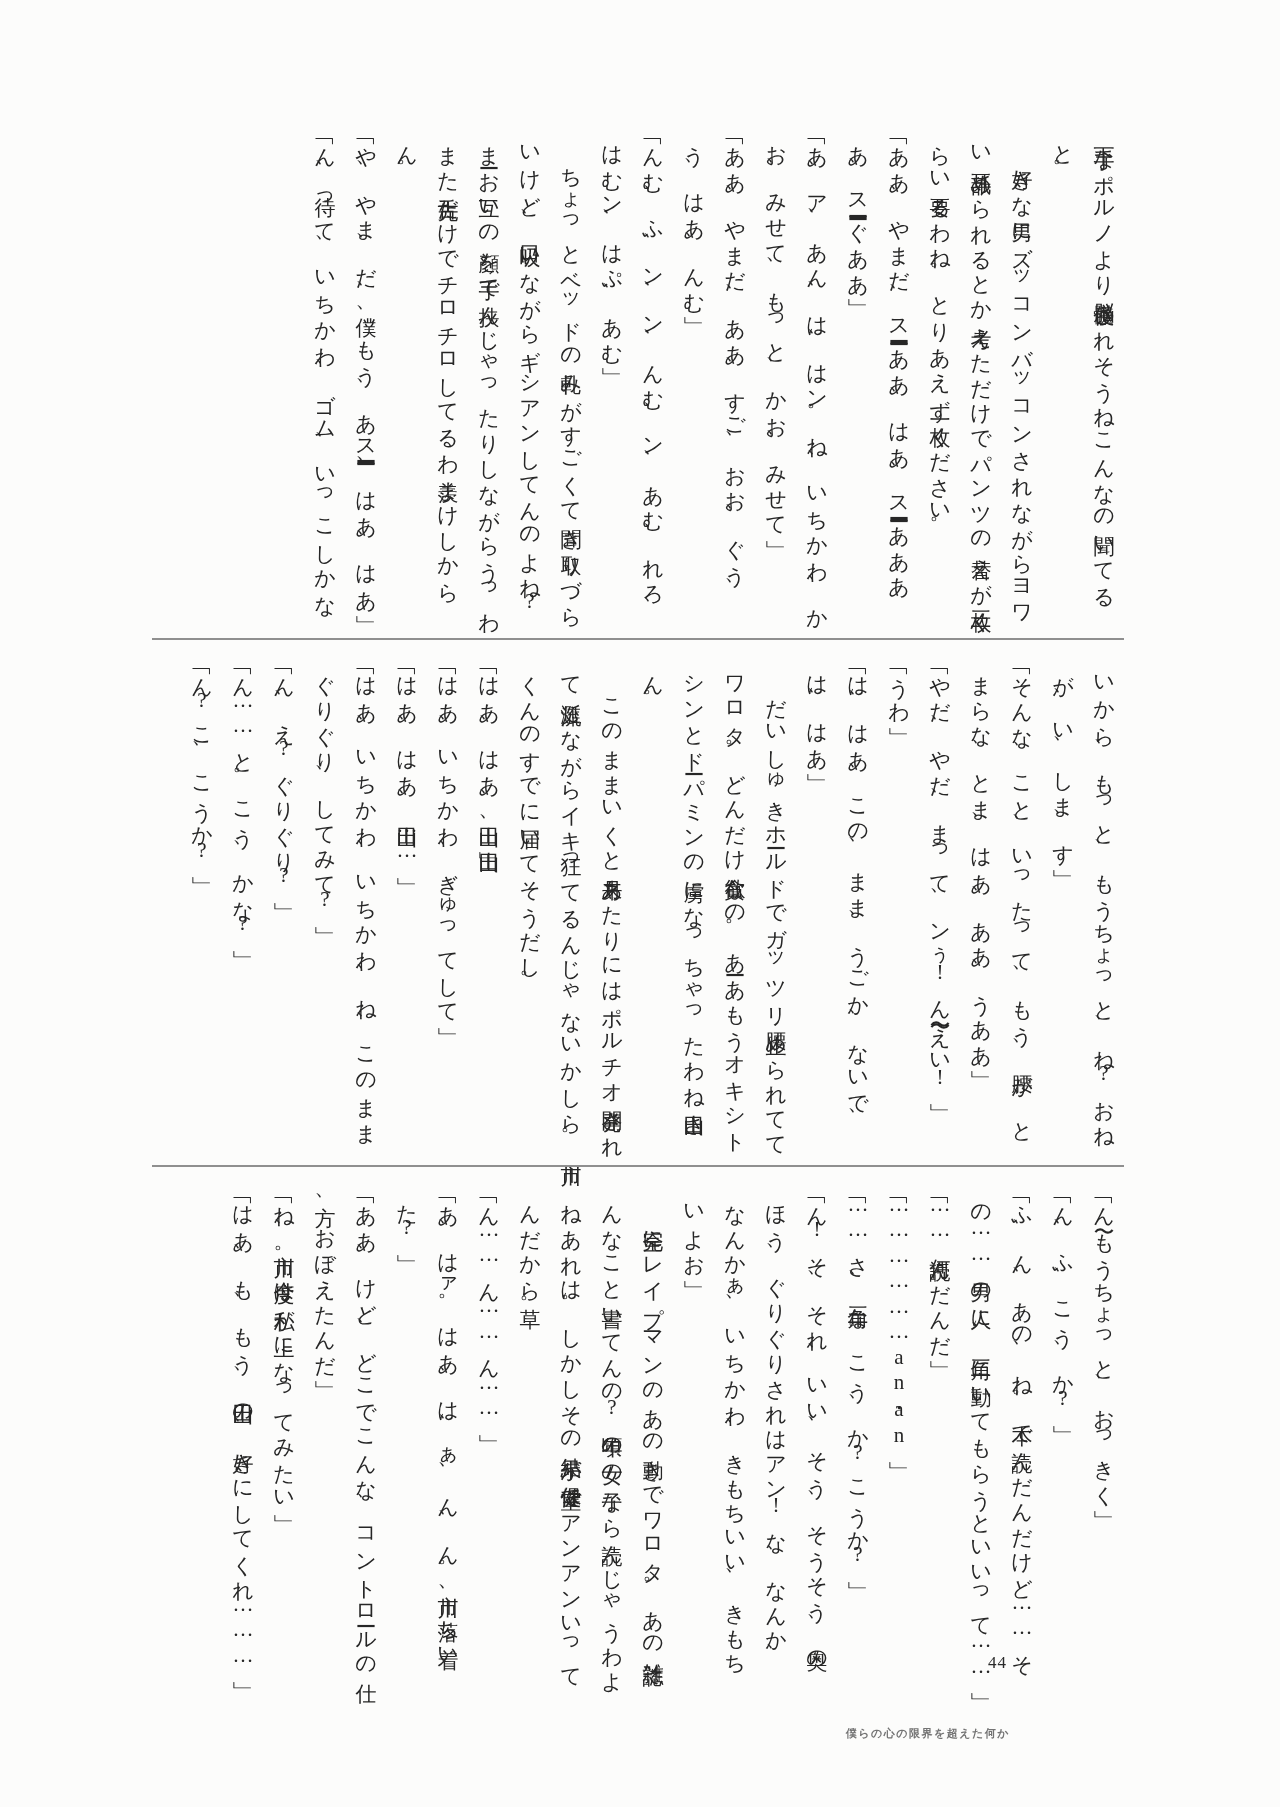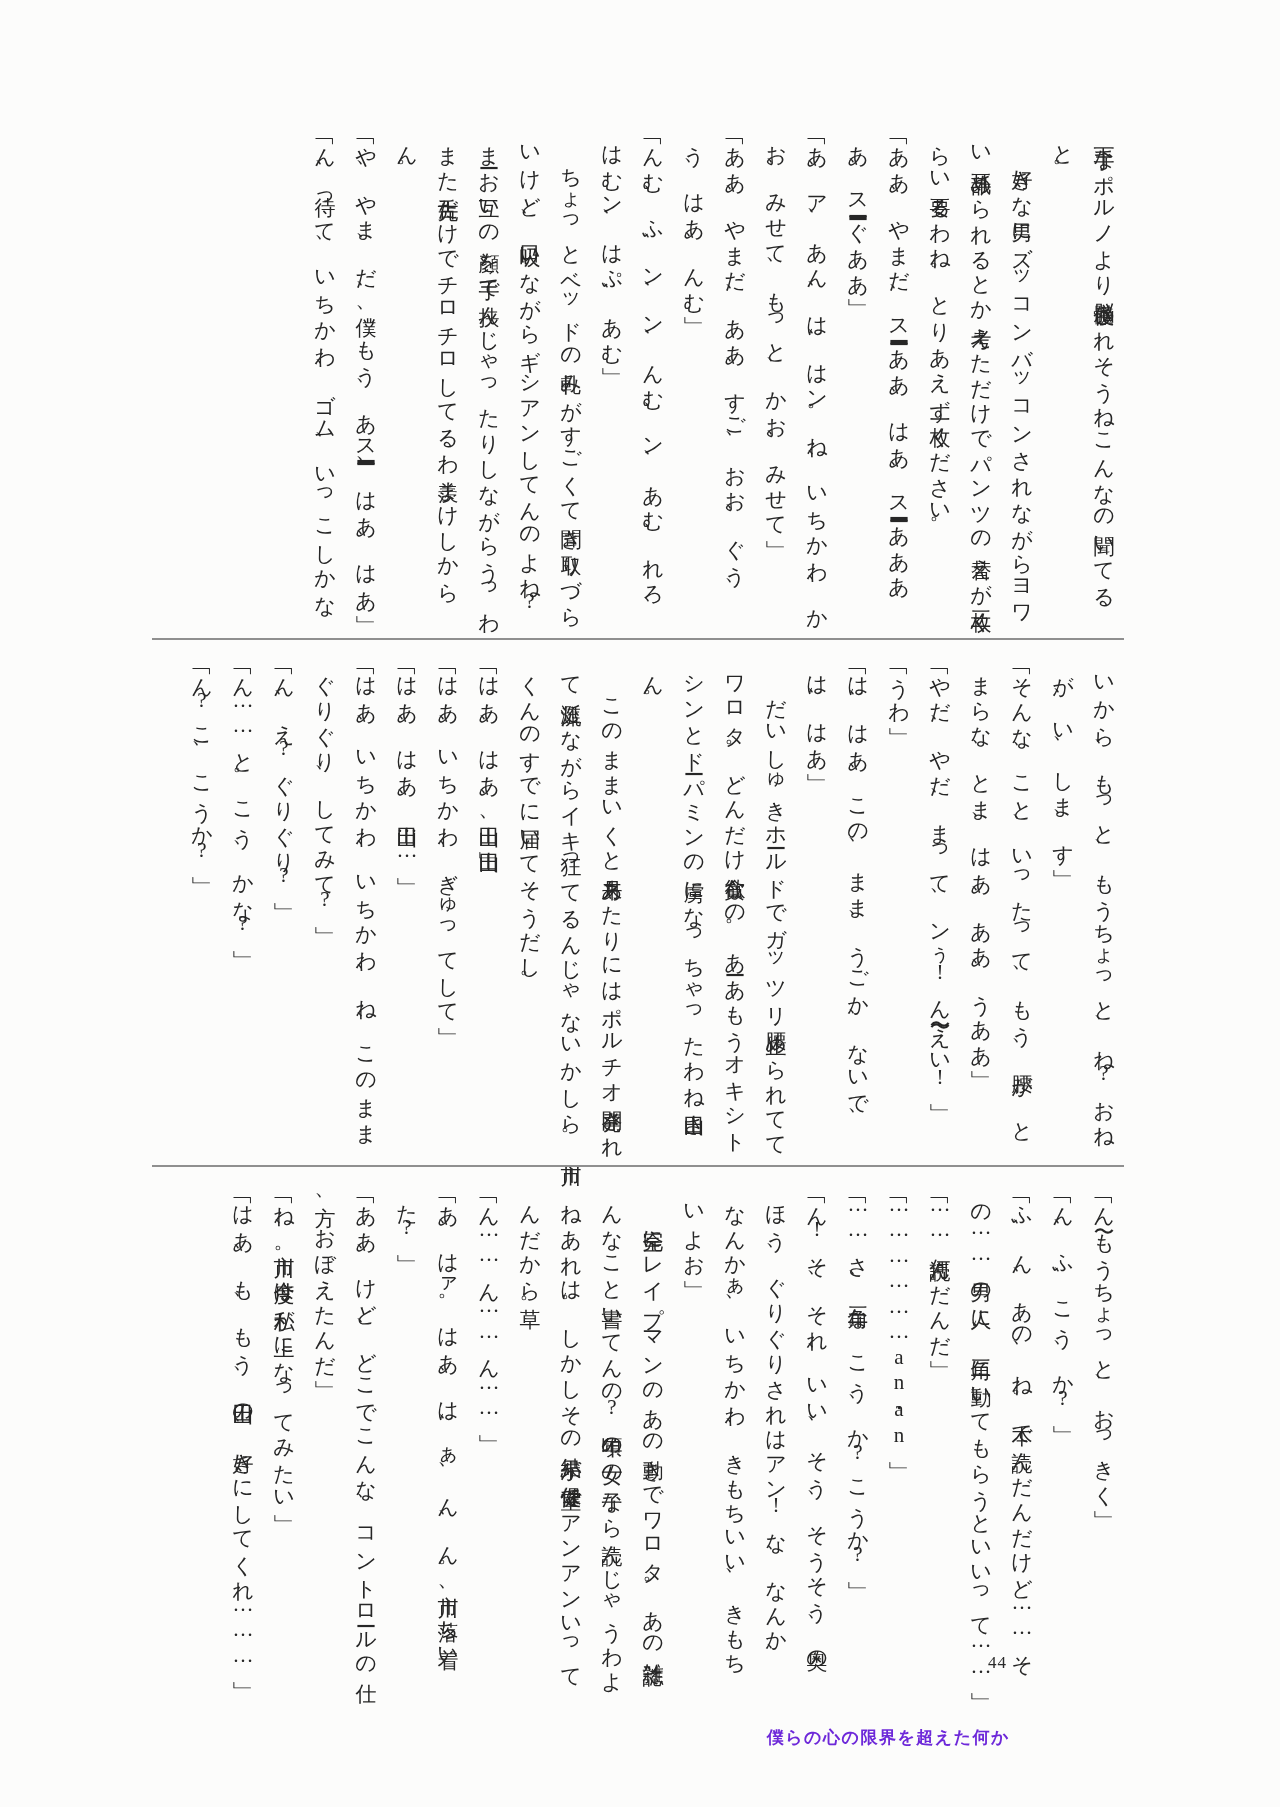--- a/index.html
+++ b/index.html
@@ -55,24 +55,24 @@
     width: 972px;
     height: 0;
     border-top: 2px solid #8f8f8f;
   }
   .divider.d1 { top: 638px; }
   .divider.d2 { top: 1165px; }
   .footer-title {
     position: absolute;
     top: 1726px;
     right: 270px;
-    font-size: 17px;
+    font-size: 11px;
     font-weight: bold;
     letter-spacing: 1.5px;
-    color: #6d28d9;
+    color: #737373;
     font-family: "Liberation Sans", "DejaVu Sans", sans-serif;
   }
   .page-number {
     position: absolute;
     top: 1653px;
     right: 273px;
     font-size: 17px;
     letter-spacing: 1px;
     color: #2a2a2a;
   }

